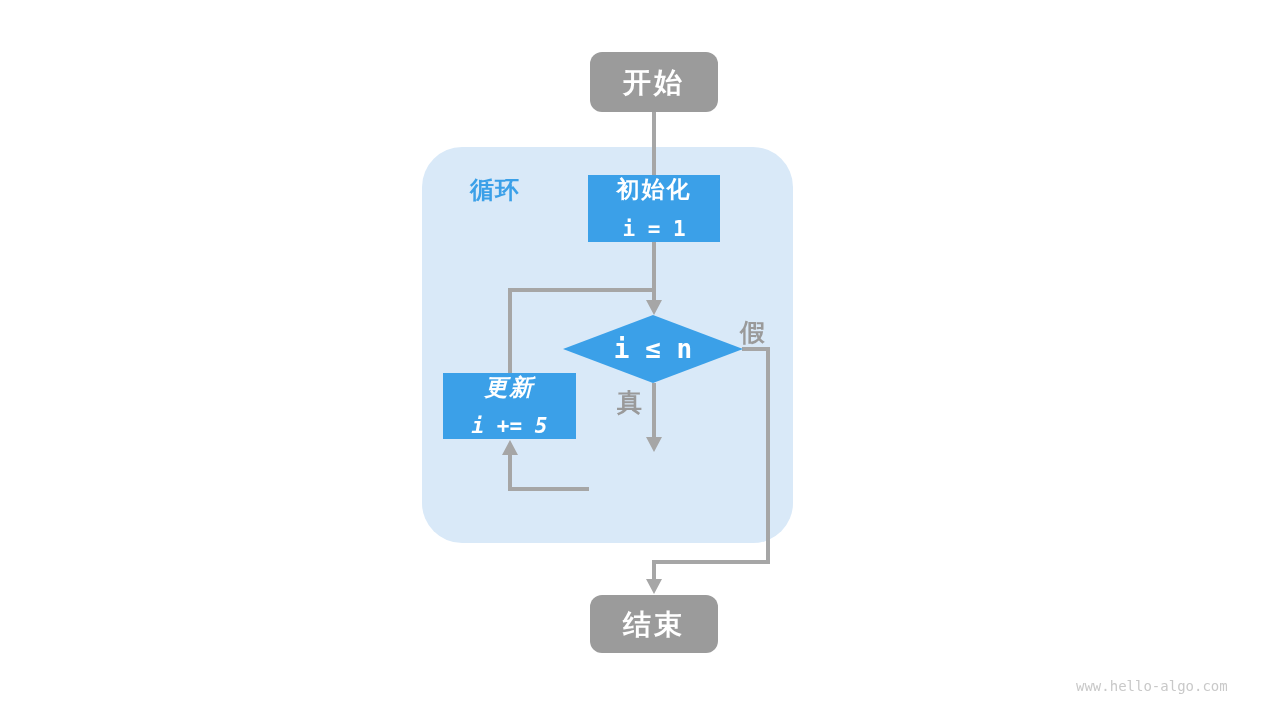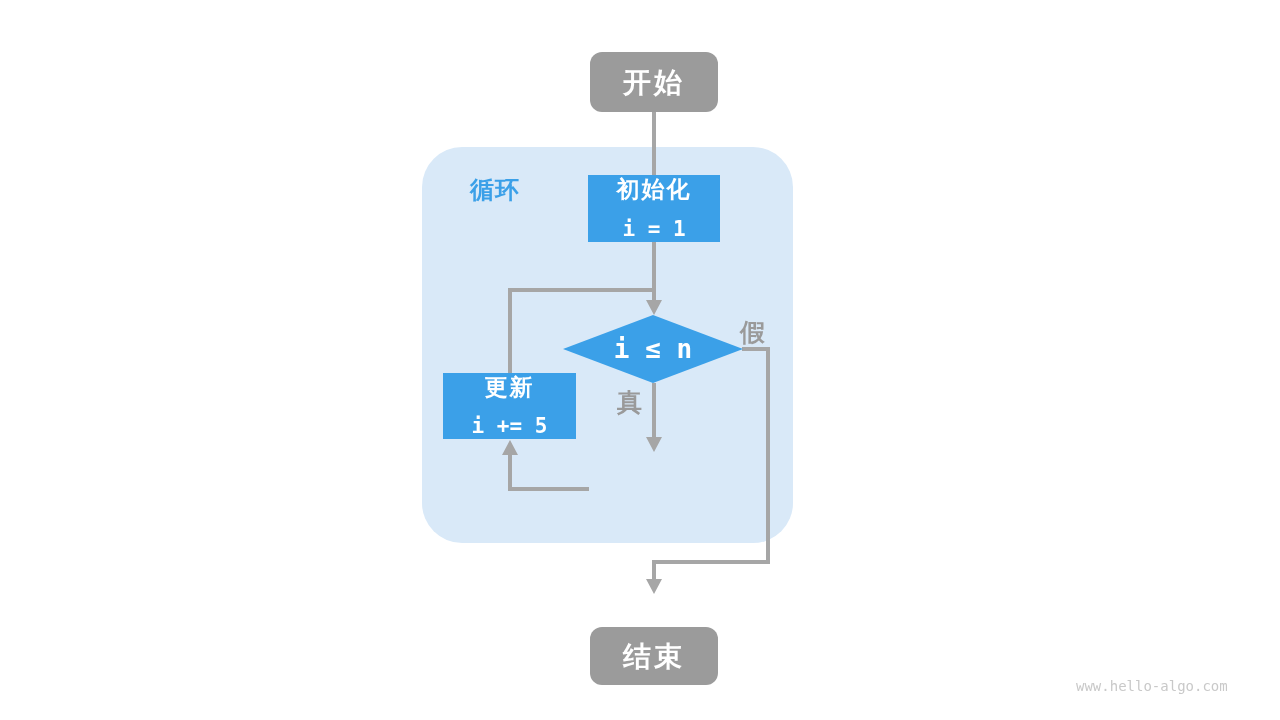--- a/index.html
+++ b/index.html
@@ -87,29 +87,29 @@
     letter-spacing: 2px;
   }
   .node-code {
     font-family: "DejaVu Sans Mono", monospace;
     font-weight: 700;
     font-size: 21px;
     margin-top: 12px;
   }
   .node-start { left: 590px; top: 52px;  width: 128px; height: 60px; }
   .node-init  { left: 588px; top: 175px; width: 132px; height: 67px; }
-  .node-update{ left: 443px; top: 373px; width: 133px; height: 66px; }
+  .node-update{ left: 443px; top: 373px; width: 133px; height: 66px; font-style: italic; }
   .node-task  {
     left: 589px; top: 454px; width: 130px; height: 70px;
     background: var(--node-green);
     font-size: 27px;
     font-weight: 600;
     letter-spacing: 3px;
   }
-  .node-end   { left: 590px; top: 595px; width: 128px; height: 58px; margin-top: 32px; }
+  .node-end   { left: 590px; top: 595px; width: 128px; height: 58px; }
   .node-diamond {
     left: 563px;
     top: 315px;
     width: 180px;
     height: 68px;
     background: var(--node-blue);
     clip-path: polygon(50% 0%, 100% 50%, 50% 100%, 0% 50%);
     font-family: "DejaVu Sans Mono", monospace;
     font-weight: 700;
     font-size: 26px;

